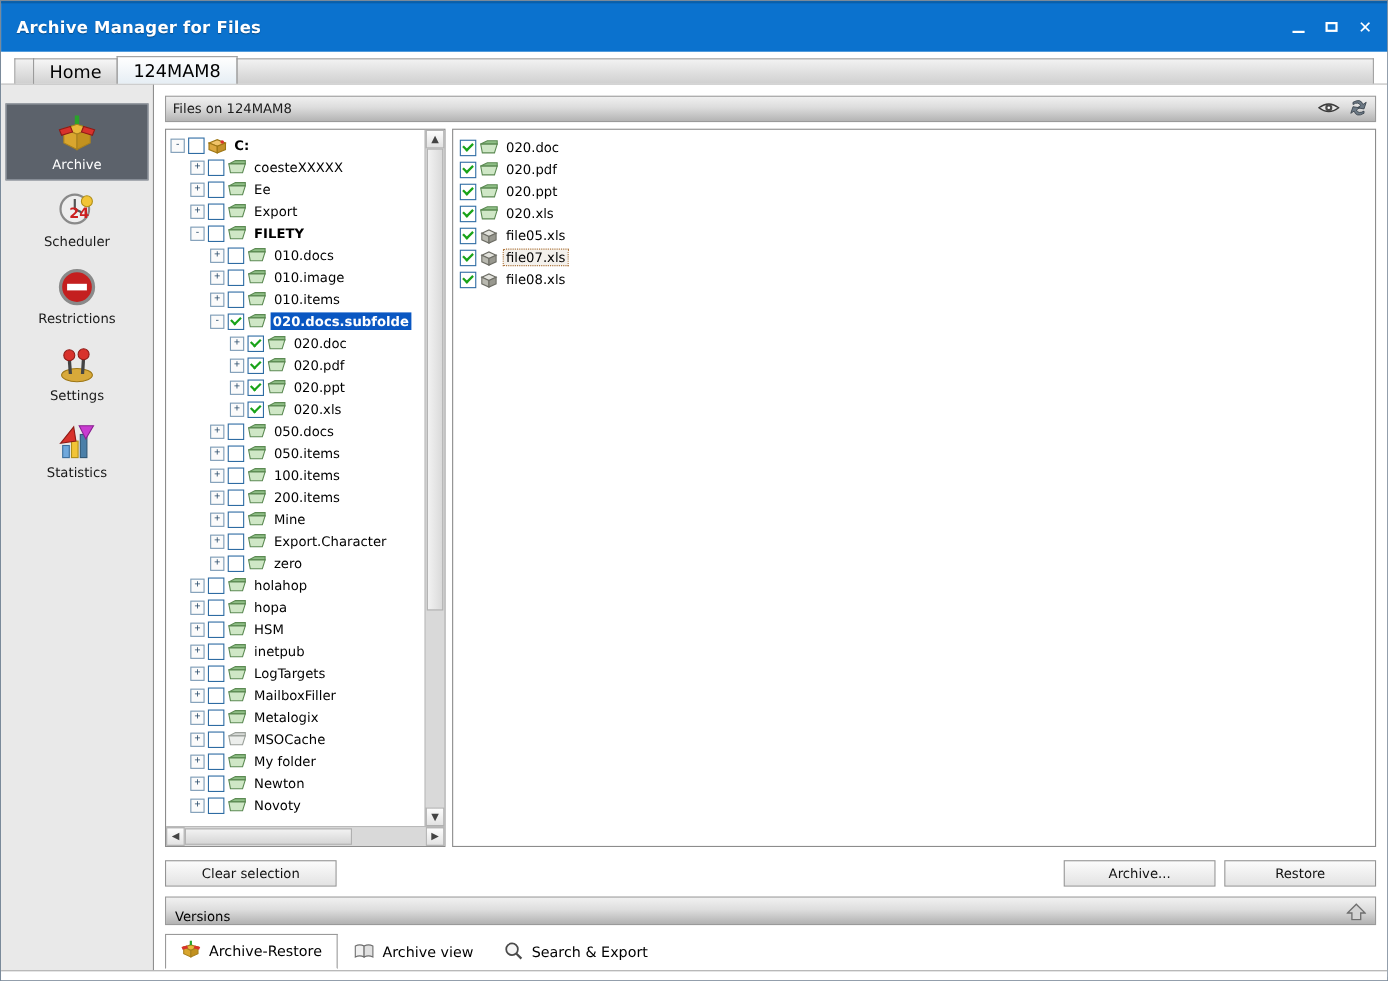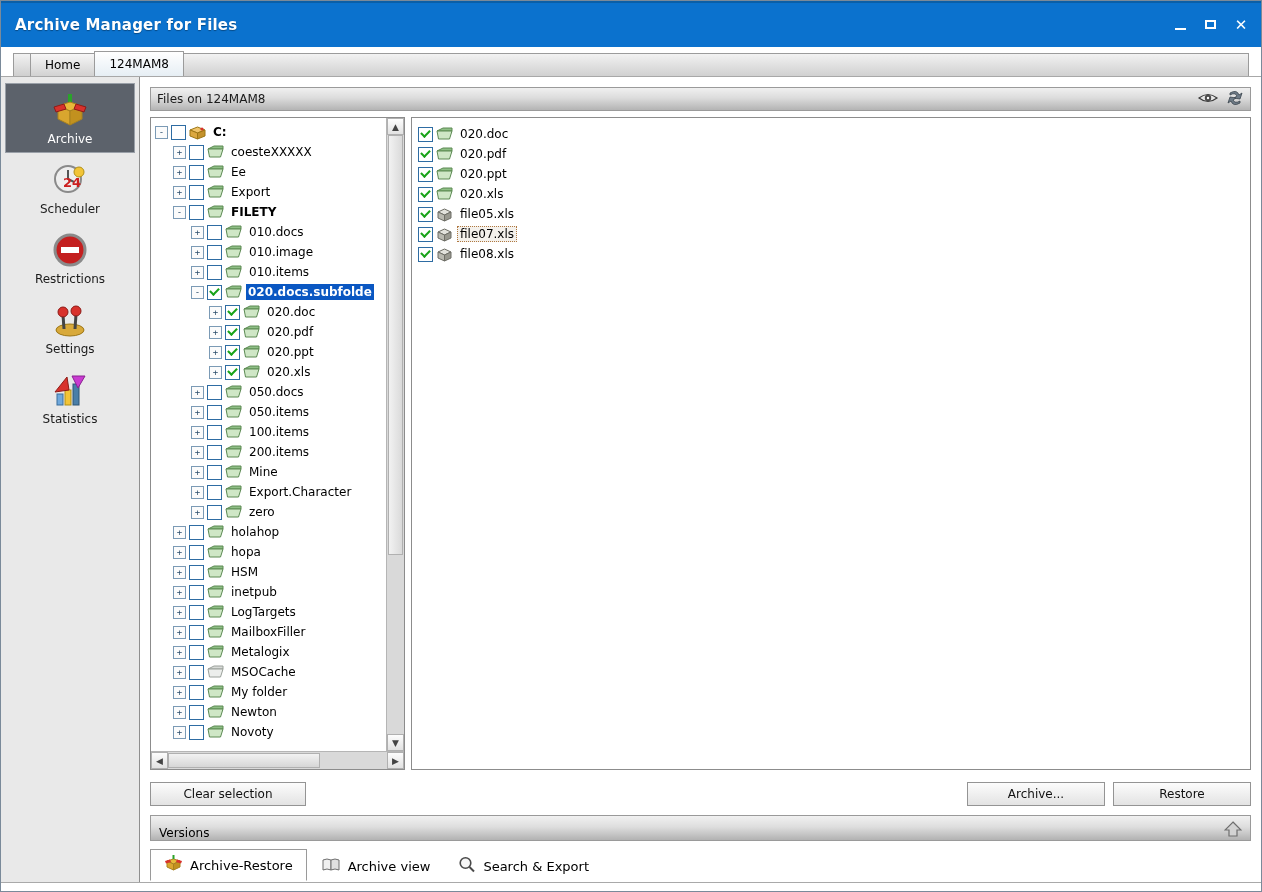--- a/index.html
+++ b/index.html
@@ -24,29 +24,29 @@
   .wb-close{color:#fff;font-size:15px;font-weight:bold;line-height:16px;text-align:center;font-family:"DejaVu Sans",sans-serif;}
 
   
   .tabstrip{height:30px;background:#ffffff;display:flex;align-items:flex-end;
     padding:0 12px 0 12px;box-sizing:border-box;border-bottom:1px solid #a8a8a8;}
   .tabstrip-inner{display:flex;align-items:flex-end;width:100%;height:26px;}
   .tstub{width:16px;height:22px;background:linear-gradient(#f2f2f2,#cfcfcf);
     border:1px solid #9b9b9b;border-bottom:none;}
   .ttab{height:22px;padding:0 14px;display:flex;align-items:center;
     background:linear-gradient(#f6f6f6,#d2d2d2);border:1px solid #9b9b9b;border-bottom:none;
-    font-size:12px;margin-left:-1px;cursor:default;}
+    font-size:16px;margin-left:-1px;cursor:default;}
   .ttab.active{background:linear-gradient(#ffffff,#e6eef4);height:24px;}
   .tfill{flex:1;height:22px;background:linear-gradient(#f2f2f2,#d0d0d0);
     border:1px solid #9b9b9b;border-bottom:none;margin-left:-1px;}
 
   
   .body{display:flex;height:811px;}
   .sidebar{width:139px;background:#e9e9e9;border-right:1px solid #8f8f8f;
-    box-sizing:border-box;padding-top:6px;}
+    box-sizing:border-box;padding-top:17px;}
   .side-item{height:70px;display:flex;flex-direction:column;align-items:center;
     justify-content:center;cursor:default;margin:0 4px;box-sizing:border-box;}
   .side-item.sel{background:#5c626b;border:1px solid #9aa0a8;}
   .side-item.sel .side-lbl{color:#ffffff;}
   .side-icon{width:42px;height:40px;display:flex;align-items:center;justify-content:center;}
   .side-lbl{font-size:12px;margin-top:2px;color:#1a1a1a;}
 
   .content{flex:1;background:#ffffff;padding:10px 10px 0 10px;box-sizing:border-box;}
   .panel-head{height:24px;background:linear-gradient(#f0f0f0 0%,#dcdcdc 45%,#b4b4b4 100%);
     border-bottom:1px solid #9a9a9a;display:flex;align-items:center;

